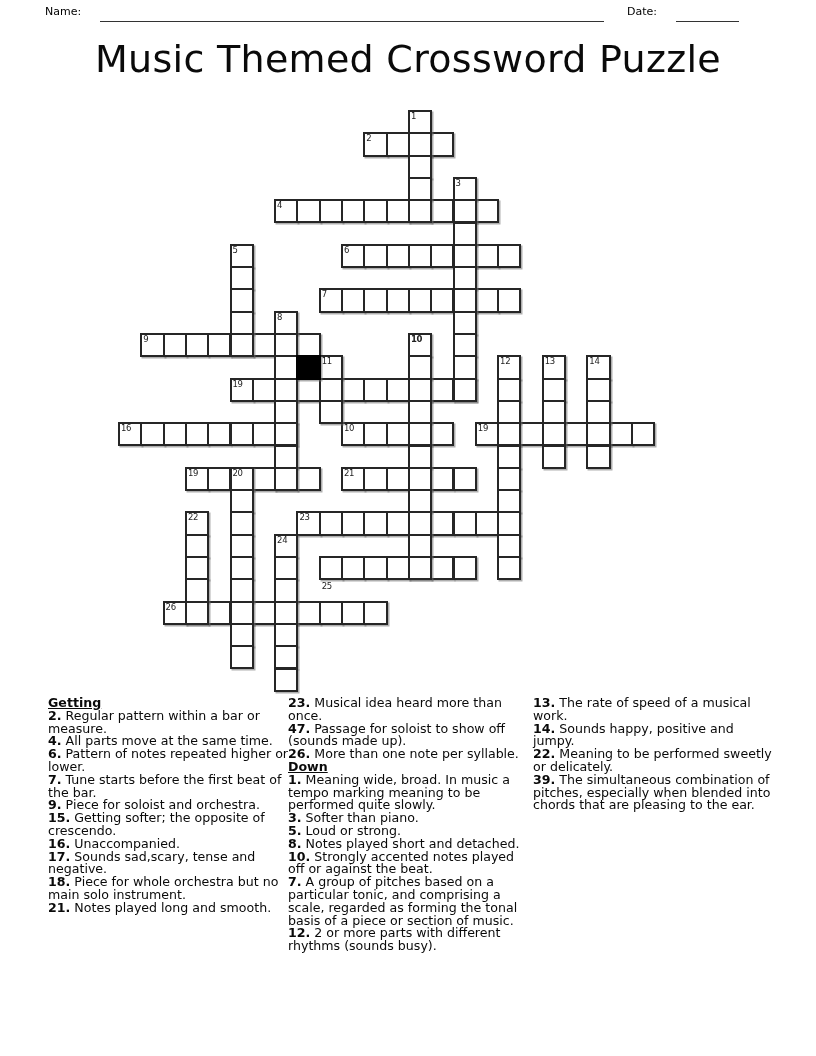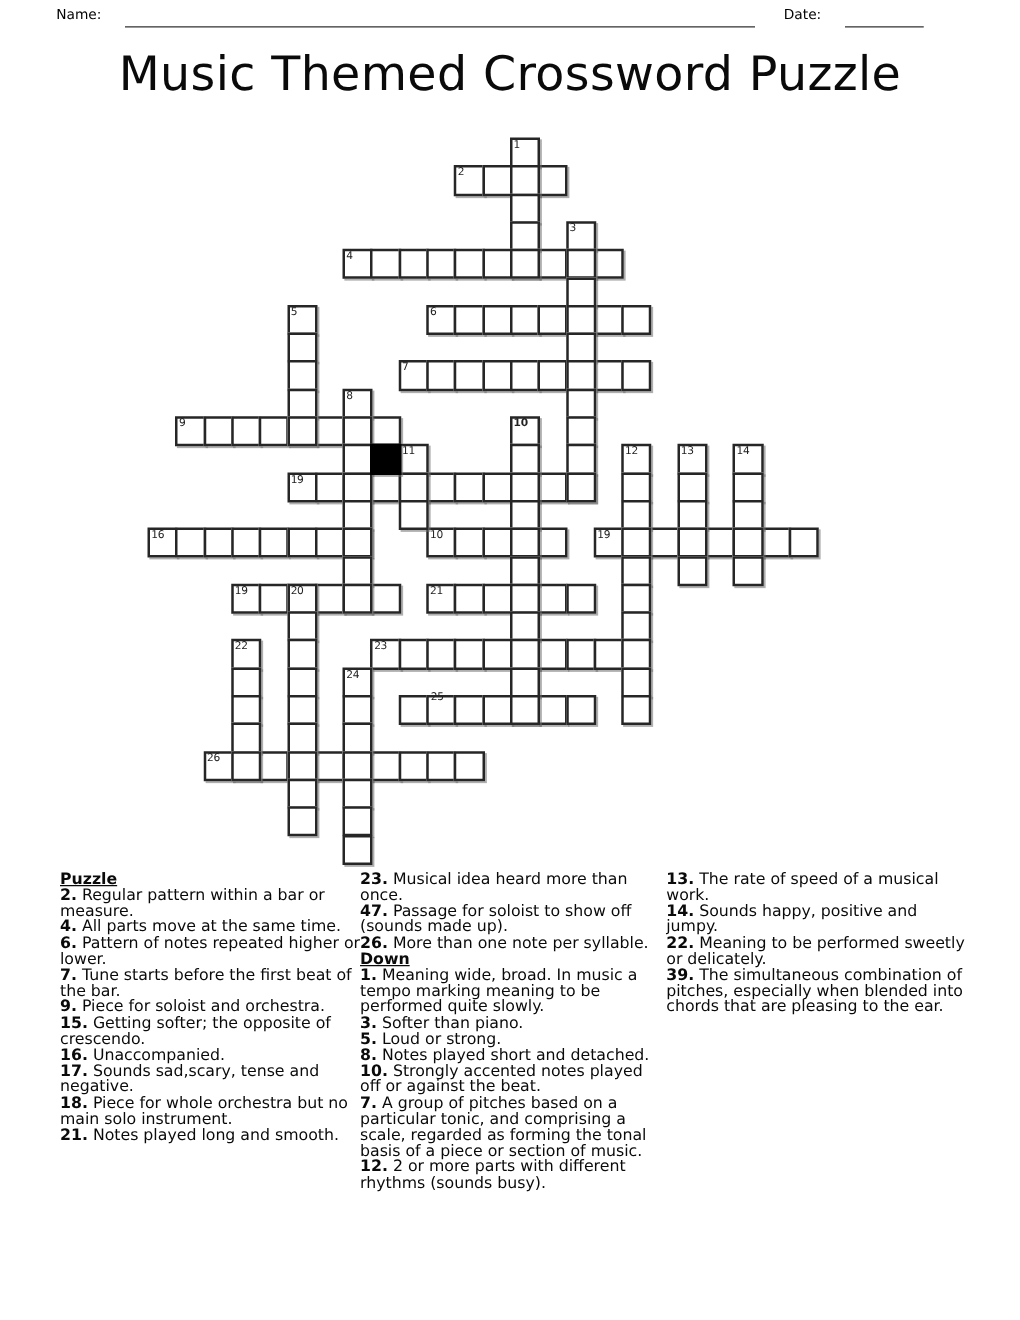--- a/index.html
+++ b/index.html
@@ -236,39 +236,39 @@
       <span class="cellnum" style="left: 226px; top: 135.8px;">6</span>
       <span class="cellnum" style="left: 203.7px; top: 180.4px;">7</span>
       <span class="cellnum" style="left: 25.3px; top: 225px;">9</span>
       <span class="cellnum" style="left: 114.5px; top: 269.6px;">19</span>
       <span class="cellnum" style="left: 3px; top: 314.2px;">16</span>
       <span class="cellnum" style="left: 226px; top: 314.2px;">10</span>
       <span class="cellnum" style="left: 359.8px; top: 314.2px;">19</span>
       <span class="cellnum" style="left: 69.9px; top: 358.8px;">19</span>
       <span class="cellnum" style="left: 226px; top: 358.8px;">21</span>
       <span class="cellnum" style="left: 181.4px; top: 403.4px;">23</span>
-      <span class="cellnum" style="left: 203.7px; top: 444px; margin-left: 23px;">25</span>
+      <span class="cellnum" style="left: 203.7px; top: 472px;">25</span>
       <span class="cellnum" style="left: 47.6px; top: 492.6px;">26</span>
       <span class="cellnum" style="left: 292.9px; top: 2px;">1</span>
       <span class="cellnum" style="left: 337.5px; top: 68.9px;">3</span>
       <span class="cellnum" style="left: 114.5px; top: 135.8px;">5</span>
       <span class="cellnum" style="left: 159.1px; top: 202.7px;">8</span>
       <span class="cellnum" style="left: 292.9px; top: 225px; font-weight: bold;">10</span>
       <span class="cellnum" style="left: 203.7px; top: 247.3px;">11</span>
       <span class="cellnum" style="left: 382.1px; top: 247.3px;">12</span>
       <span class="cellnum" style="left: 426.7px; top: 247.3px;">13</span>
       <span class="cellnum" style="left: 471.3px; top: 247.3px;">14</span>
       <span class="cellnum" style="left: 114.5px; top: 358.8px;">20</span>
       <span class="cellnum" style="left: 69.9px; top: 403.4px;">22</span>
       <span class="cellnum" style="left: 159.1px; top: 425.7px;">24</span>
     </div>
 
   <div class="clues">
     <div class="clue-col" style="left: 48px;">
-        <div class="clue-heading"><span>Puzzle</span></div>
+        <div class="clue-heading"><span>Getting</span></div>
         <div class="clue"><b>2.</b> Regular pattern within a bar or measure.</div>
         <div class="clue"><b>4.</b> All parts move at the same time.</div>
         <div class="clue"><b>6.</b> Pattern of notes repeated higher or lower.</div>
         <div class="clue"><b>7.</b> Tune starts before the first beat of the bar.</div>
         <div class="clue"><b>9.</b> Piece for soloist and orchestra.</div>
         <div class="clue"><b>15.</b> Getting softer; the opposite of crescendo.</div>
         <div class="clue"><b>16.</b> Unaccompanied.</div>
         <div class="clue"><b>17.</b> Sounds sad,scary, tense and negative.</div>
         <div class="clue"><b>18.</b> Piece for whole orchestra but no main solo instrument.</div>
         <div class="clue"><b>21.</b> Notes played long and smooth.</div>

